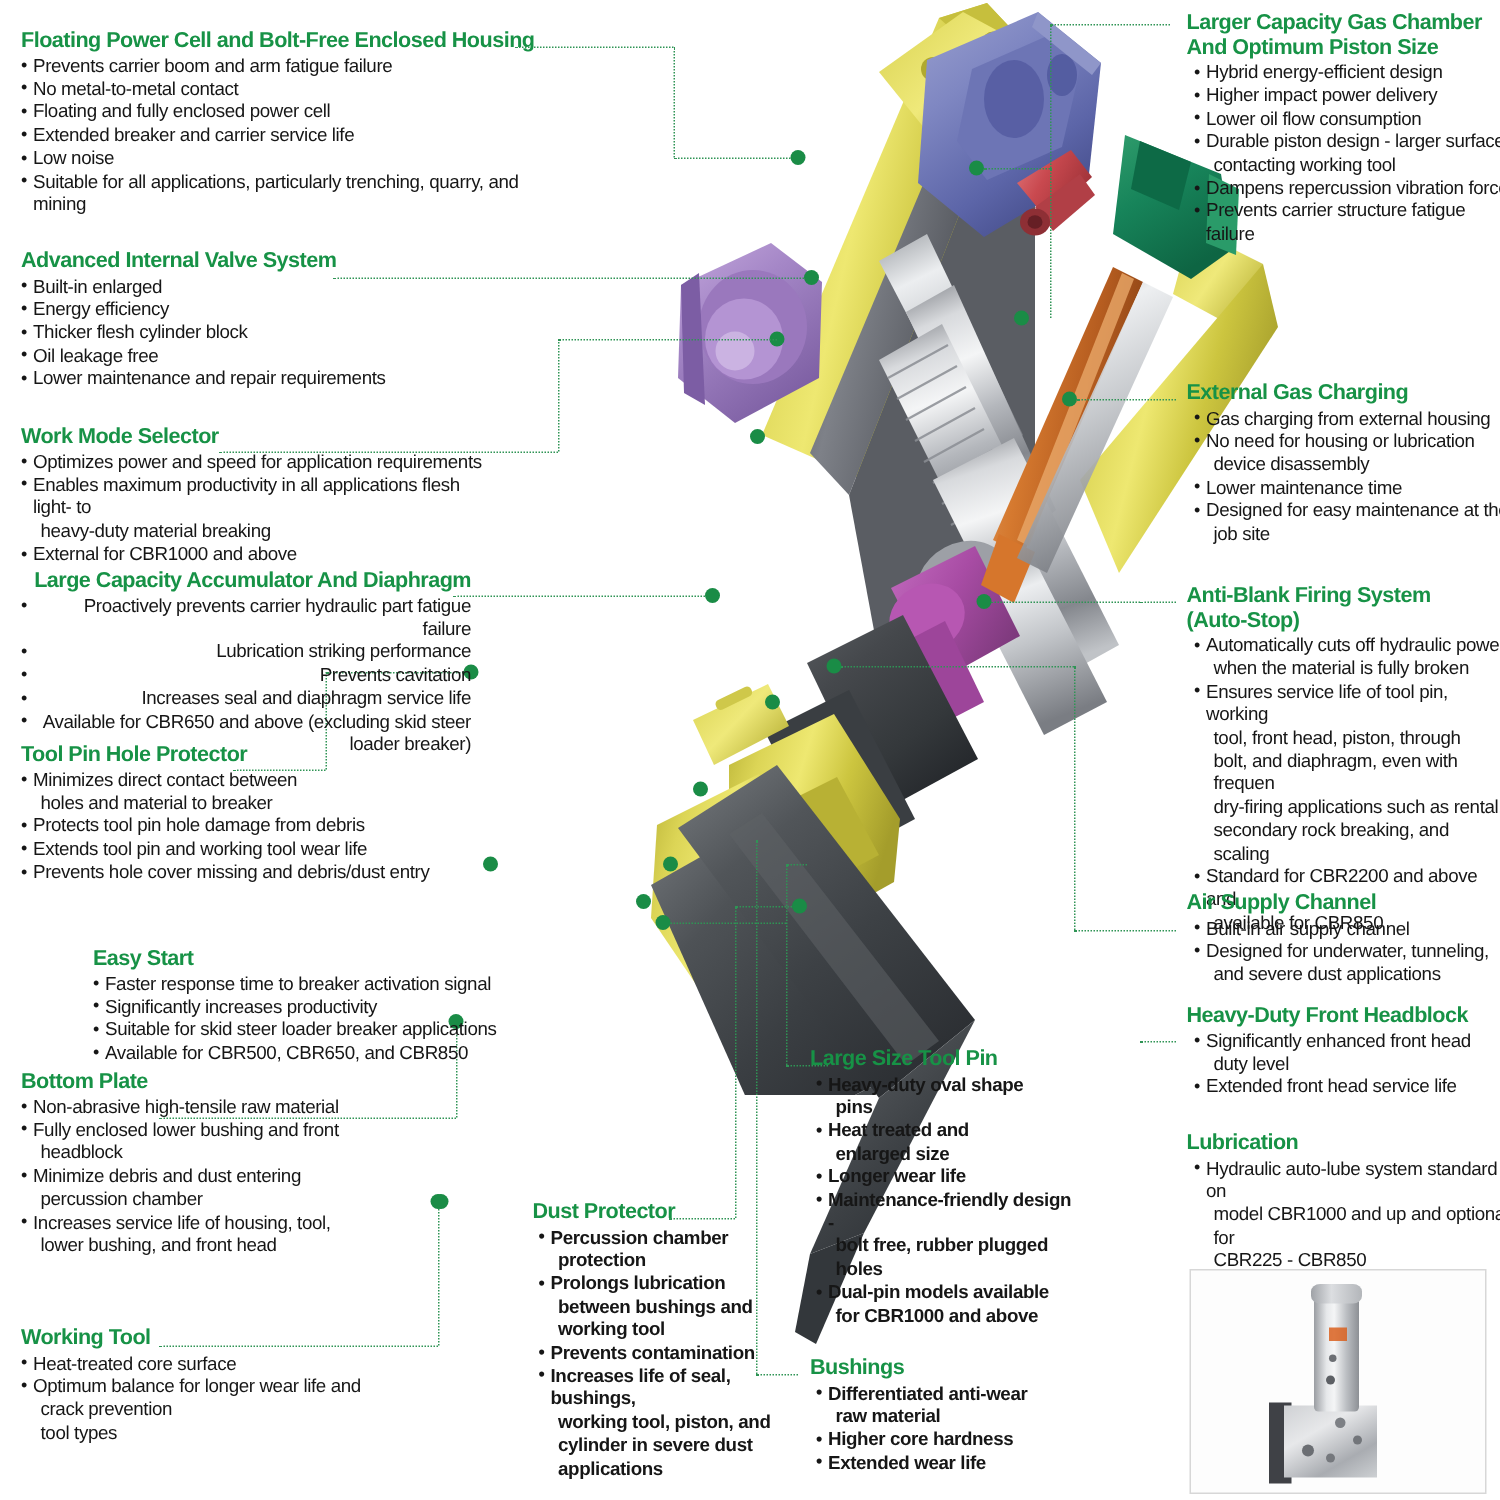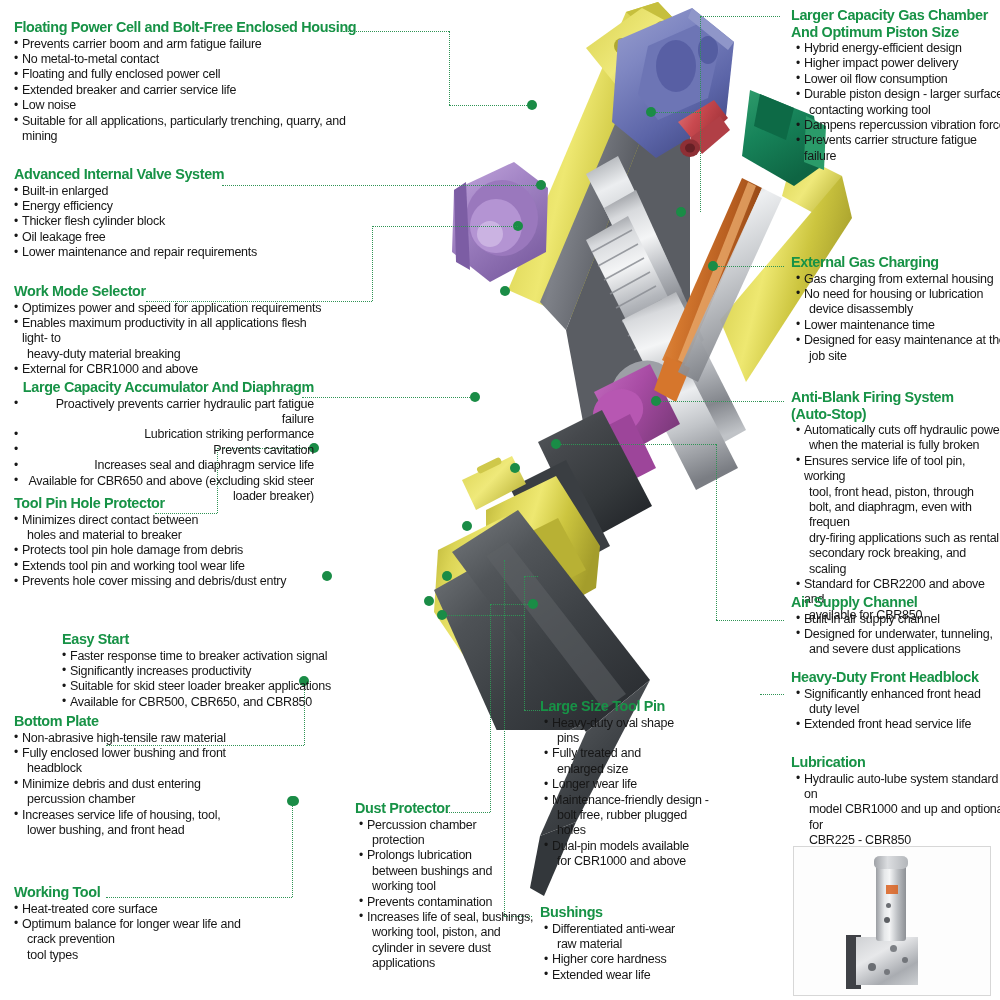--- a/index.html
+++ b/index.html
@@ -39,21 +39,21 @@
   .block li::before{
     content:"\2022";
     position:absolute;left:0;top:-0.5px;
     font-size:12px;color:#161616;
   }
   .block li.cont{padding-left:13px;}
   .block li.cont::before{content:"";}
 
   
   .col-right .block ul{padding-left:5px;}
-  .col-mid .block ul{padding-left:4px;}
+  .col-mid .block ul{padding-left:4px;font-weight:bold;}
 
   
   .lead-h{
     position:absolute;height:0;
     border-top:1.6px dotted #2f9455;
   }
   .lead-v{
     position:absolute;width:0;
     border-left:1.6px dotted #2f9455;
   }
@@ -463,21 +463,21 @@
           <li class="cont">cylinder in severe dust</li>
           <li class="cont">applications</li>
         </ul>
     </div>
 
     <div class="block" id="b-m1" style="left:540px;top:699px;width:180px;">
       <h3>Large Size Tool Pin</h3>
       <ul>
           <li>Heavy-duty oval shape</li>
           <li class="cont">pins</li>
-          <li>Fully treated and</li>
+          <li>Heat treated and</li>
           <li class="cont">enlarged size</li>
           <li>Longer wear life</li>
           <li>Maintenance-friendly design -</li>
           <li class="cont">bolt free, rubber plugged</li>
           <li class="cont">holes</li>
           <li>Dual-pin models available</li>
           <li class="cont">for CBR1000 and above</li>
         </ul>
     </div>
 

